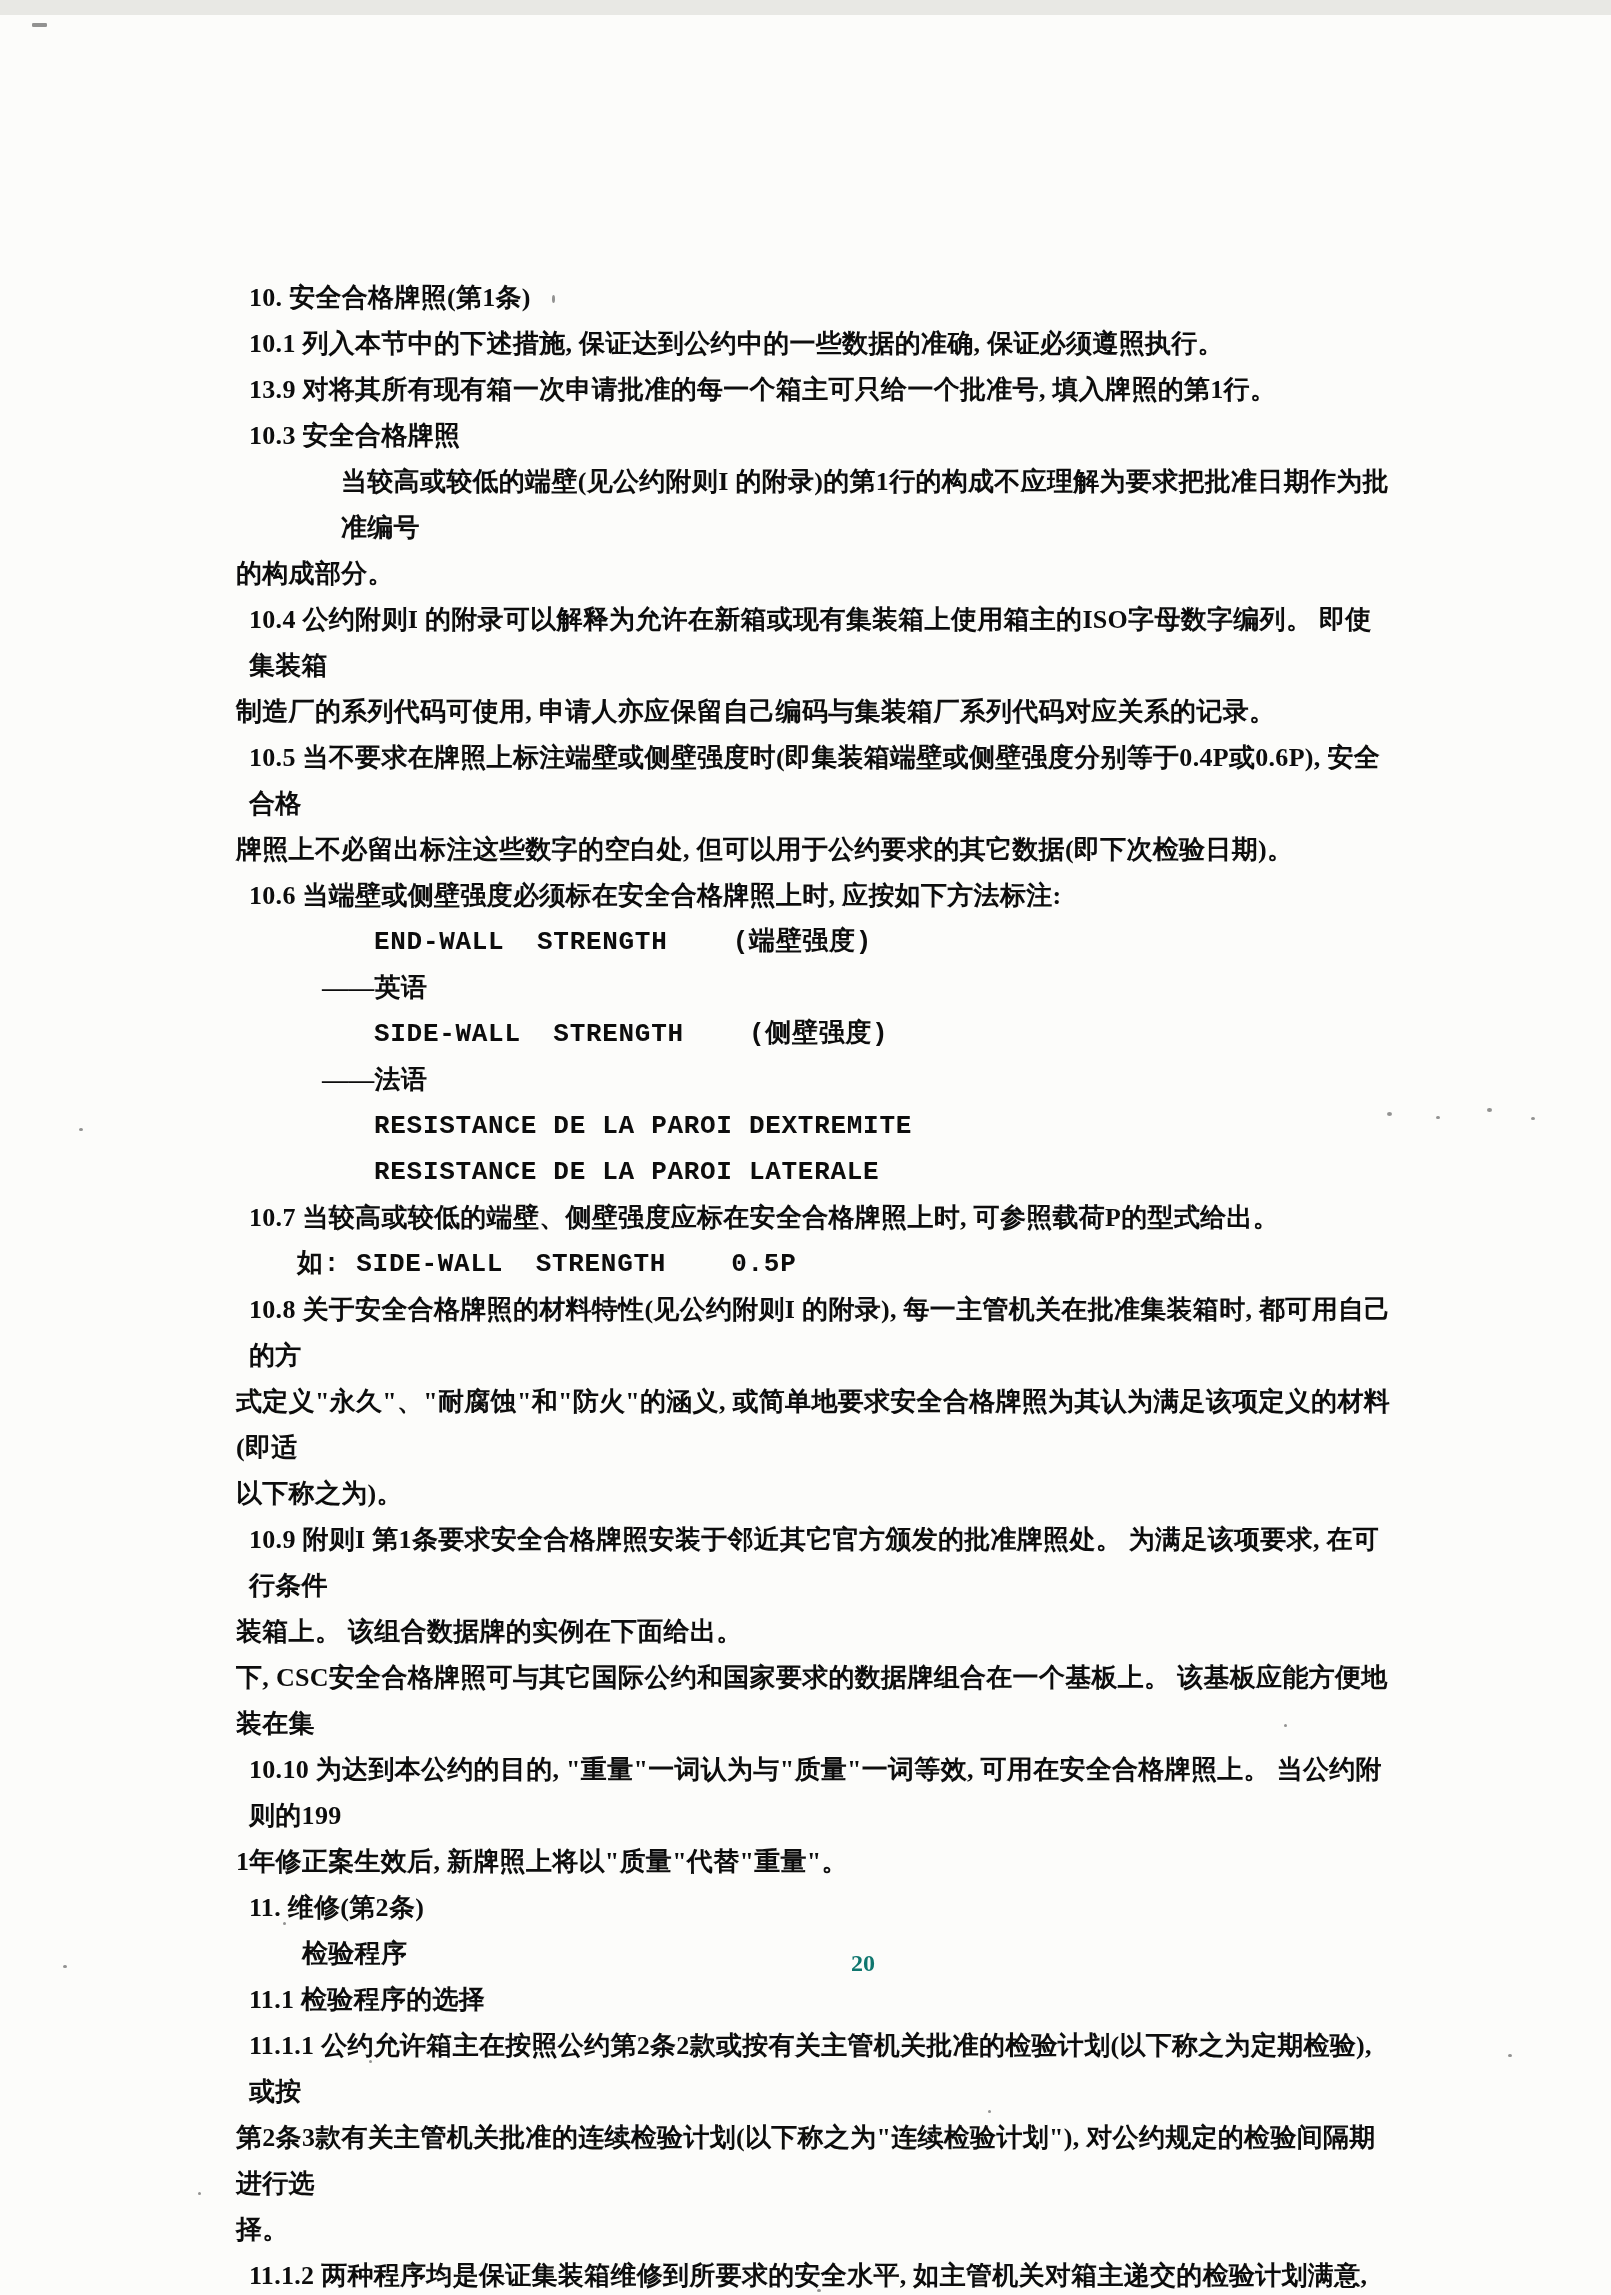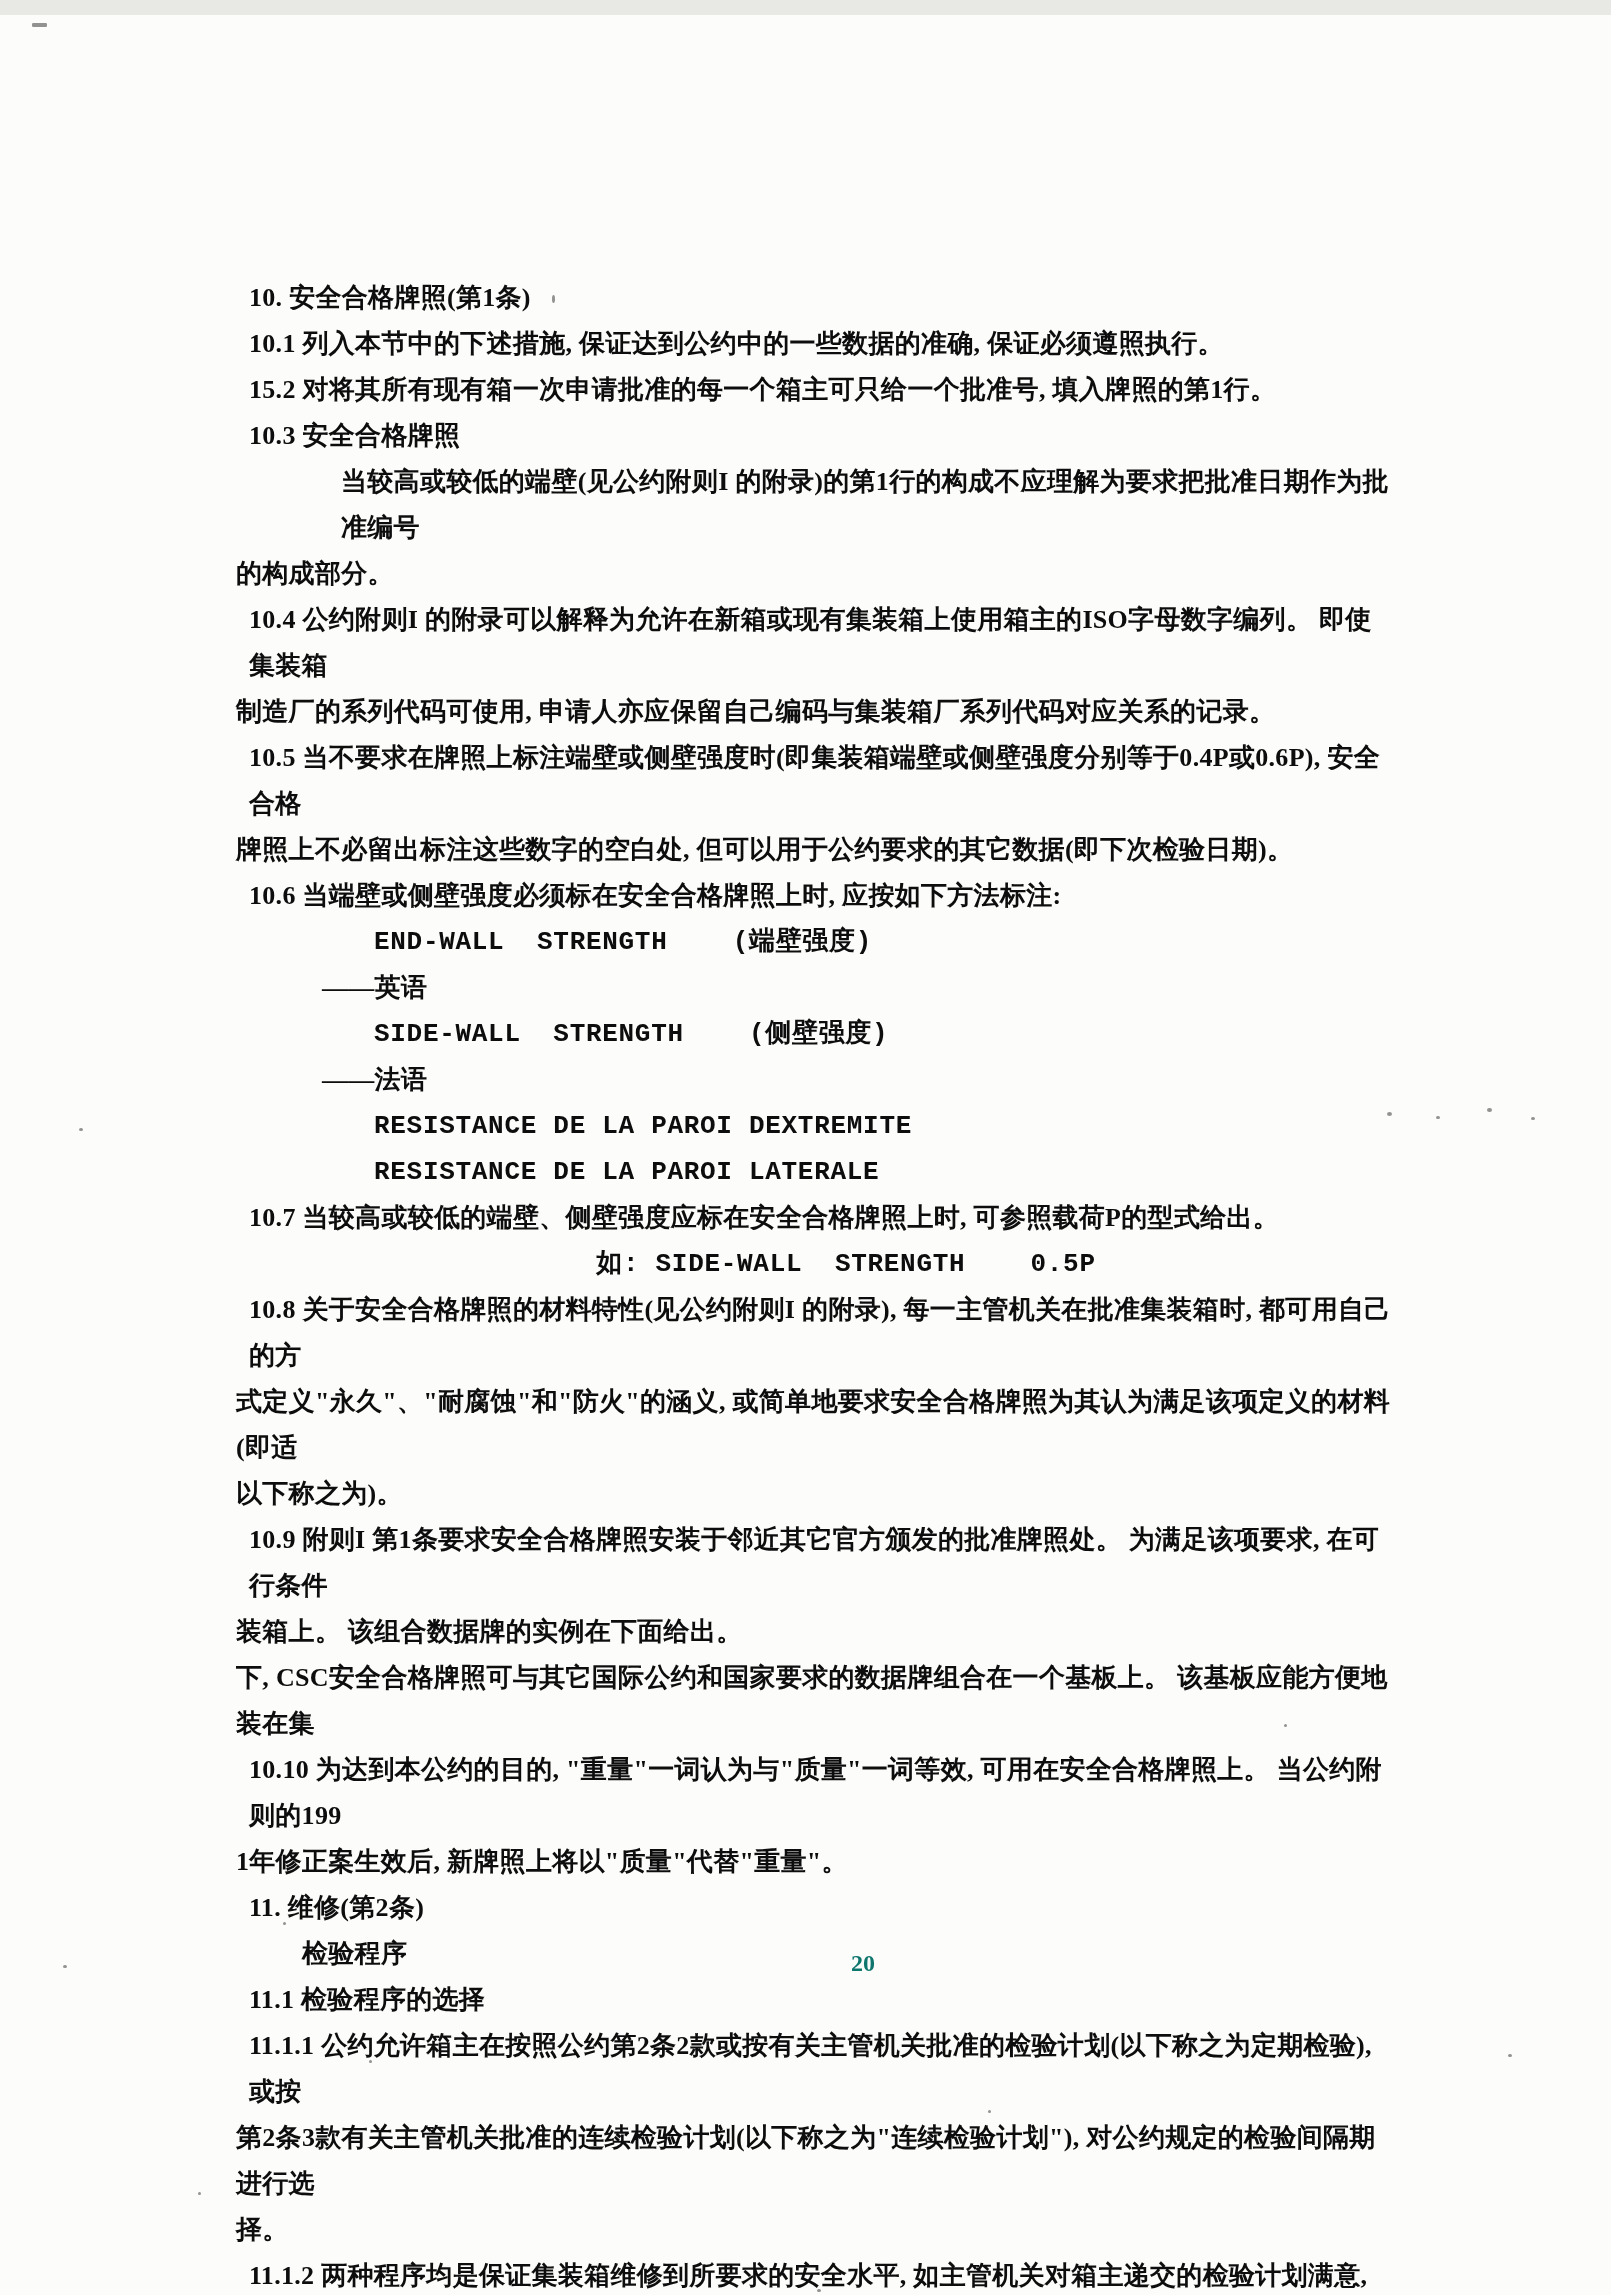--- a/index.html
+++ b/index.html
@@ -29,21 +29,21 @@
     font-weight: bold;
     letter-spacing: 0.3px;
     white-space: pre-wrap;
     color: #0d0d0d;
   }
   .item    { margin-left: 13px; }
   .cont    { margin-left: 0; }
   .indent2 { margin-left: 105px; }
   .dash    { margin-left: 86px; }
   .caps    { margin-left: 138px; font-family: "Liberation Mono", "Liberation Serif", monospace; letter-spacing: 0.7px; }
-  .ex      { margin-left: 61px;  font-family: "Liberation Mono", "Liberation Serif", monospace; letter-spacing: 0.7px; text-align: center; }
+  .ex      { margin-left: 61px;  font-family: "Liberation Mono", "Liberation Serif", monospace; letter-spacing: 0.7px; }
   .head3   { margin-left: 66px; }
   .page-number {
     position: absolute;
     left: 851px;
     top: 1935px;
     font-size: 24px;
     font-weight: bold;
     font-family: "Liberation Serif", serif;
     color: #0f766e;
   }
@@ -55,21 +55,21 @@
   }
 </style>
 </head>
 <body>
 
 <div class="page">
 
   <div class="textblock">
     <div class="line item">10. 安全合格牌照(第1条)</div>
     <div class="line item">10.1 列入本节中的下述措施, 保证达到公约中的一些数据的准确, 保证必须遵照执行。</div>
-    <div class="line item">15.2 对将其所有现有箱一次申请批准的每一个箱主可只给一个批准号, 填入牌照的第1行。</div>
+    <div class="line item">13.9 对将其所有现有箱一次申请批准的每一个箱主可只给一个批准号, 填入牌照的第1行。</div>
     <div class="line item">10.3 安全合格牌照</div>
     <div class="line indent2">当较高或较低的端壁(见公约附则I 的附录)的第1行的构成不应理解为要求把批准日期作为批准编号</div>
     <div class="line cont">的构成部分。</div>
     <div class="line item">10.4 公约附则I 的附录可以解释为允许在新箱或现有集装箱上使用箱主的ISO字母数字编列。 即使集装箱</div>
     <div class="line cont">制造厂的系列代码可使用, 申请人亦应保留自己编码与集装箱厂系列代码对应关系的记录。</div>
     <div class="line item">10.5 当不要求在牌照上标注端壁或侧壁强度时(即集装箱端壁或侧壁强度分别等于0.4P或0.6P), 安全合格</div>
     <div class="line cont">牌照上不必留出标注这些数字的空白处, 但可以用于公约要求的其它数据(即下次检验日期)。</div>
     <div class="line item">10.6 当端壁或侧壁强度必须标在安全合格牌照上时, 应按如下方法标注:</div>
     <div class="line caps">END-WALL  STRENGTH    (端壁强度)</div>
     <div class="line dash">——英语</div>

